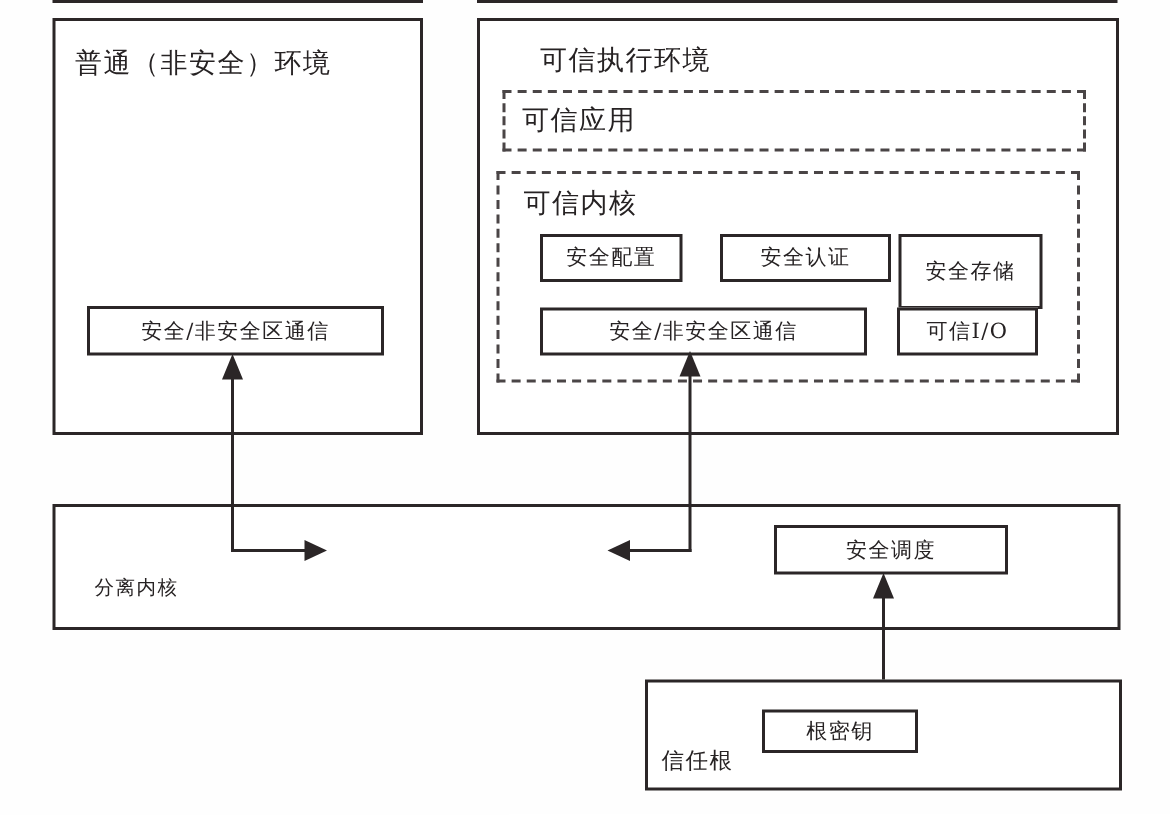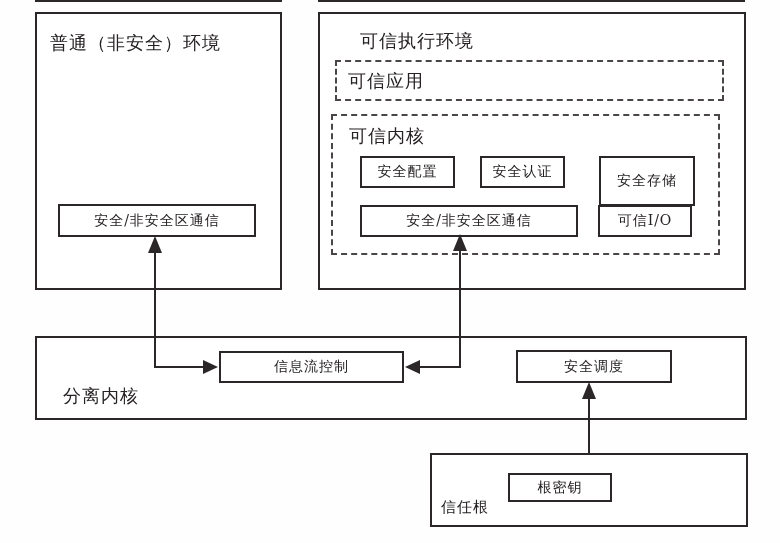--- a/index.html
+++ b/index.html
@@ -41,41 +41,38 @@
     <div class="dashed" style="left:15px;top:46px;width:389px;height:41px;">
       <div class="lbl" style="left:11px;top:9px;">可信应用</div>
     </div>
 
     <div class="dashed" style="left:11px;top:100px;width:389px;height:141px;text-align:right;">
       <div class="lbl" style="left:16px;top:10px;">可信内核</div>
 
       <div class="cbox" style="left:27px;top:40px;width:95px;height:32px;">
         <span>安全配置</span>
       </div>
-      <div class="cbox" style="left:147px;top:40px;width:85px;height:32px;">
+      <div class="cbox" style="left:147px;top:40px;width:114px;height:32px;">
         <span>安全认证</span>
       </div>
       <div class="cbox" style="left:266px;top:40px;width:96px;height:50px;">
         <span>安全存储</span>
       </div>
 
       <div class="cbox" style="left:27px;top:89px;width:218px;height:32px;">
         <span>安全/非安全区通信</span>
       </div>
       <div class="cbox" style="left:265px;top:89px;width:94px;height:32px;">
         <span>可信I/O</span>
       </div>
     </div>
   </div>
 
   <div class="box" style="left:35px;top:336px;width:712px;height:84px;">
-    <div class="lbl" style="left:26px;top:48px;font-size:18px;">分离内核</div>
-    <div class="cbox" style="left:182px;top:13px;width:185px;height:32px;">
-      <span>信息流控制</span>
-    </div>
+    <div class="lbl" style="left:26px;top:48px;font-size:13px;">分离内核</div>
     <div class="cbox" style="left:479px;top:12px;width:156px;height:33px;justify-content:center;">
       <span>安全调度</span>
     </div>
   </div>
 
   <div class="box" style="left:430px;top:453px;width:318px;height:74px;">
     <div class="lbl" style="left:9px;top:44px;font-size:15px;">信任根</div>
     <div class="cbox" style="left:76px;top:18px;width:104px;height:29px;">
       <span>根密钥</span>
     </div>

